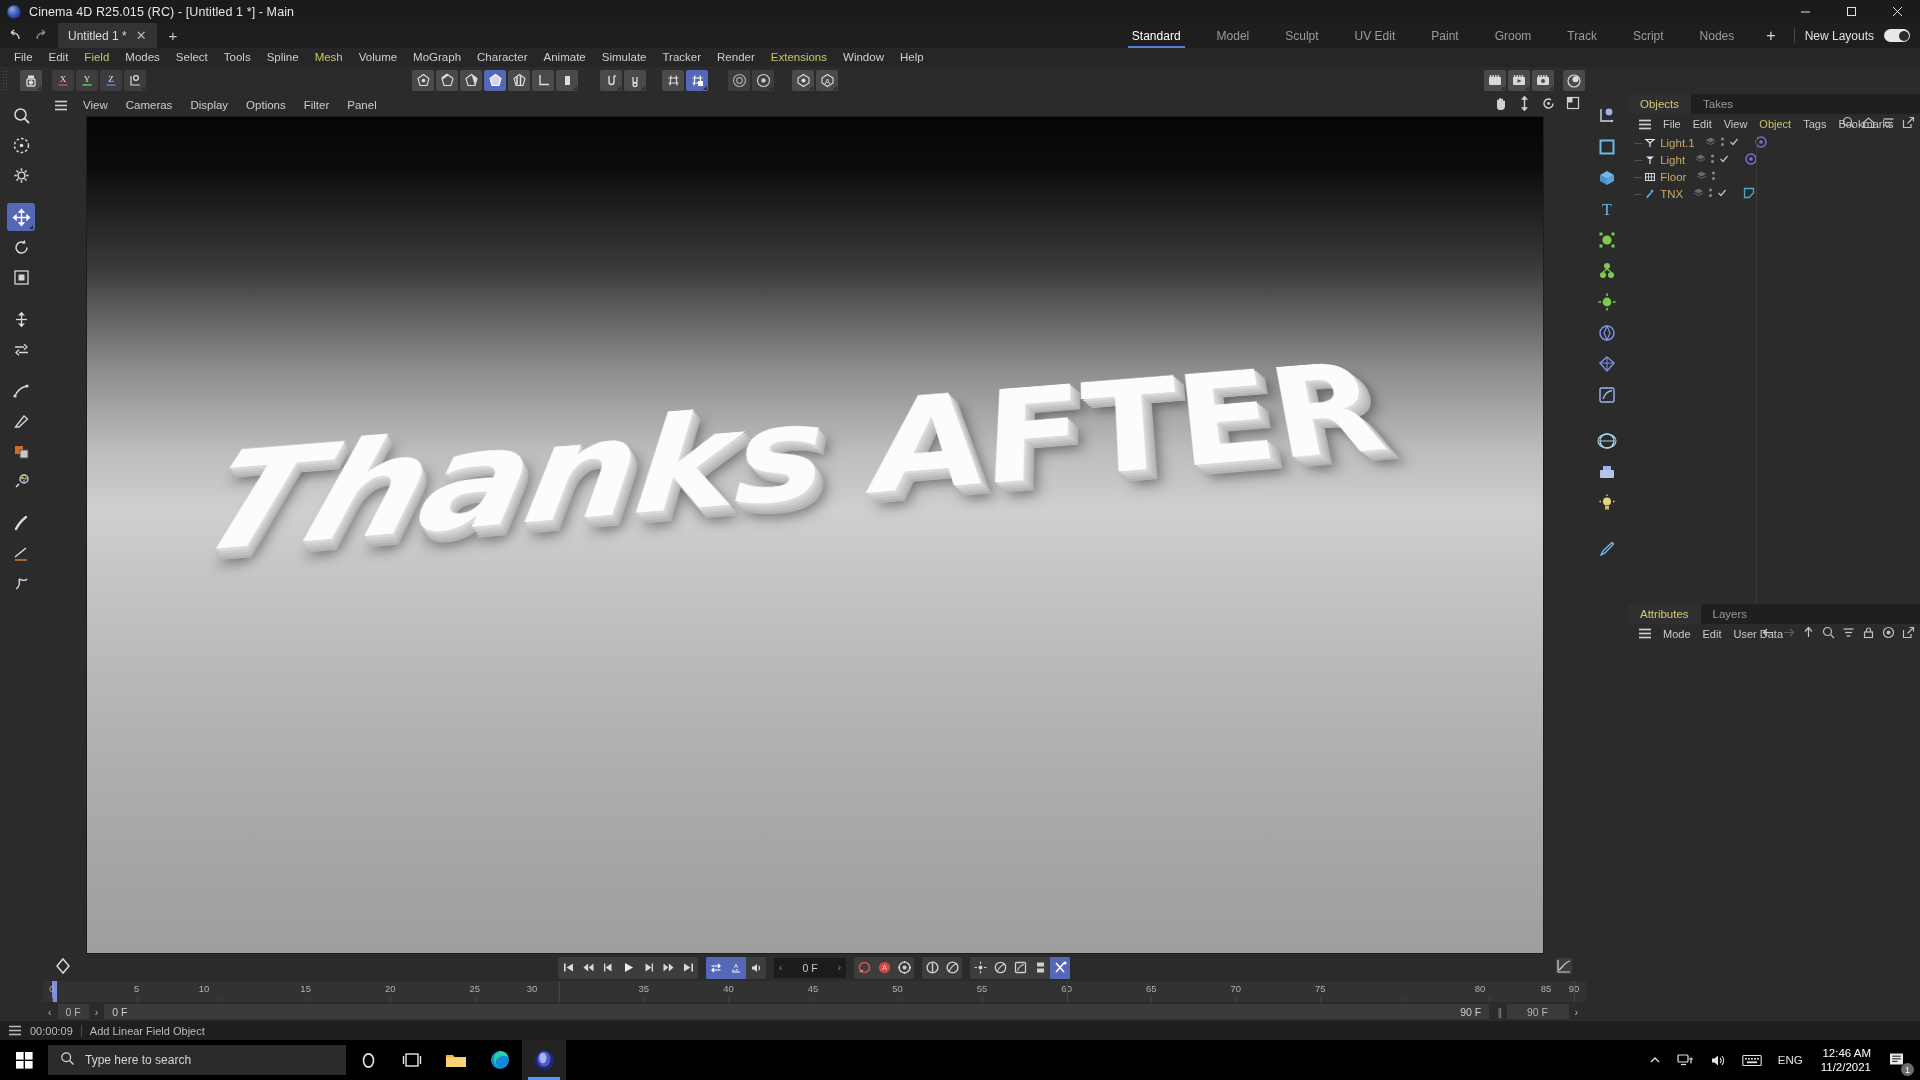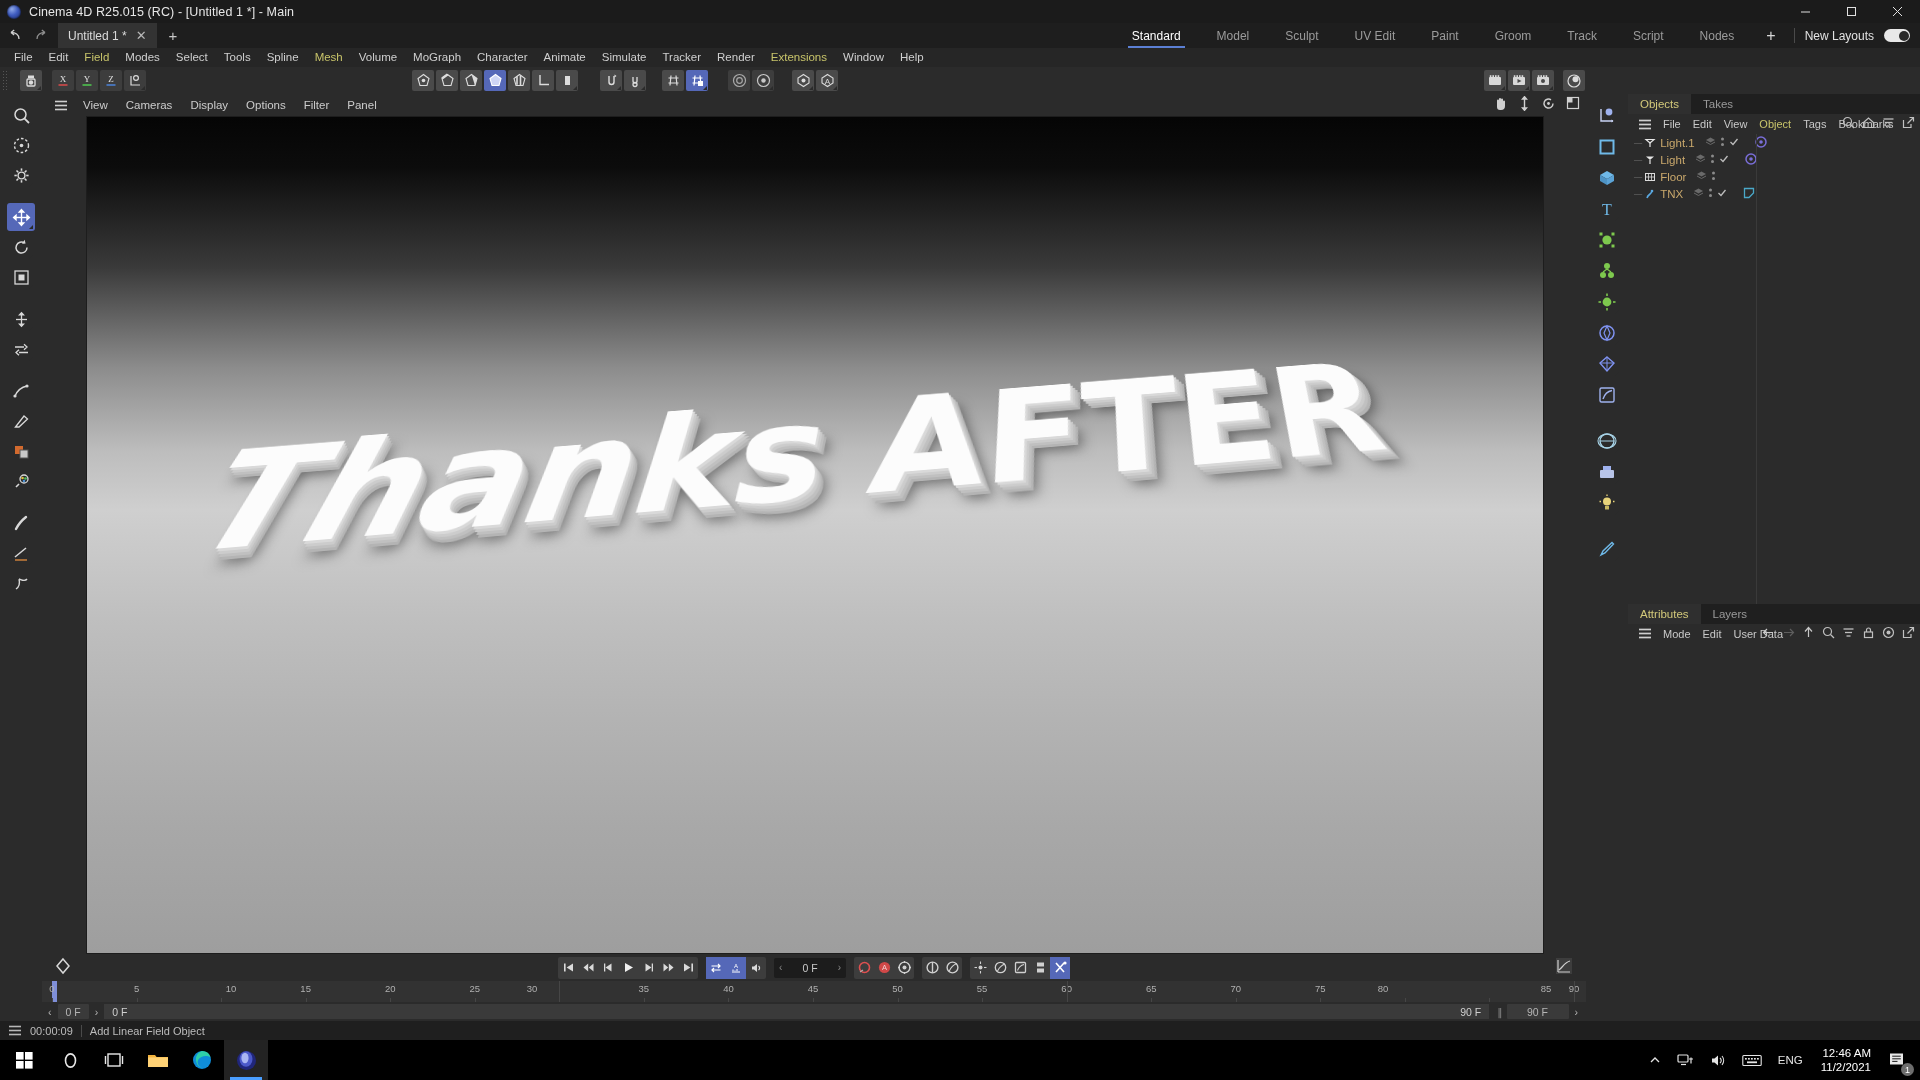--- a/index.html
+++ b/index.html
@@ -785,21 +785,21 @@
           </svg>
       </span>
     </div>
 
     <div class="timeline" id="ruler">
       <div class="green-cursor" style="left:10px"></div>
     <div class="tick" style="left: 10px;">0</div>
         <div class="tickline" style="left: 10px; height: 4px;"></div>
         <div class="tick" style="left: 94.5556px;">5</div>
         <div class="tickline" style="left: 94.5556px; height: 4px;"></div>
-        <div class="tick" style="left: 189px;">10</div>
+        <div class="tick" style="left: 162px;">10</div>
         <div class="tickline" style="left: 179.111px; height: 4px;"></div>
         <div class="tick" style="left: 263.667px;">15</div>
         <div class="tickline" style="left: 263.667px; height: 4px;"></div>
         <div class="tick" style="left: 348.222px;">20</div>
         <div class="tickline" style="left: 348.222px; height: 4px;"></div>
         <div class="tick" style="left: 432.778px;">25</div>
         <div class="tickline" style="left: 432.778px; height: 4px;"></div>
         <div class="tick" style="left: 490px;">30</div>
         <div class="tickline" style="left: 517.333px; height: 21px;"></div>
         <div class="tick" style="left: 601.889px;">35</div>
@@ -813,21 +813,21 @@
         <div class="tick" style="left: 940.111px;">55</div>
         <div class="tickline" style="left: 940.111px; height: 4px;"></div>
         <div class="tick" style="left: 1024.67px;">60</div>
         <div class="tickline" style="left: 1024.67px; height: 21px;"></div>
         <div class="tick" style="left: 1109.22px; text-align: right;">65</div>
         <div class="tickline" style="left: 1109.22px; height: 4px;"></div>
         <div class="tick" style="left: 1193.78px;">70</div>
         <div class="tickline" style="left: 1193.78px; height: 4px;"></div>
         <div class="tick" style="left: 1278.33px;">75</div>
         <div class="tickline" style="left: 1278.33px; height: 4px;"></div>
-        <div class="tick" style="left: 1341px;">80</div>
+        <div class="tick" style="left: 1438px;">80</div>
         <div class="tickline" style="left: 1362.89px; height: 4px;"></div>
         <div class="tick" style="left: 1504px;">85</div>
         <div class="tickline" style="left: 1447.44px; height: 4px;"></div>
         <div class="tick" style="left: 1532px;">90</div>
         <div class="tickline" style="left: 1532px; height: 21px;"></div>
       </div>
 
     <div class="tlscroll">
       <span style="padding:0 6px">‹</span>
       <div class="tl-field">
@@ -1215,20 +1215,29 @@
 
 <div class="taskbar">
   <div class="start">
     <svg width="17" height="17" viewBox="0 0 17 17">
         <rect x="0" y="0" width="7.6" height="7.6" fill="#ffffff"></rect>
         <rect x="9" y="0" width="7.6" height="7.6" fill="#ffffff"></rect>
         <rect x="0" y="9" width="7.6" height="7.6" fill="#ffffff"></rect>
         <rect x="9" y="9" width="7.6" height="7.6" fill="#ffffff"></rect>
       </svg>
   </div>
+  <div class="searchbox">
+    <span>
+      <svg width="15" height="15" viewBox="0 0 15 15">
+          <circle cx="6.2" cy="6.2" r="4.4" fill="none" stroke="#d8d8d8" stroke-width="1.2"></circle>
+          <line x1="9.5" y1="9.5" x2="13.5" y2="13.5" stroke="#d8d8d8" stroke-width="1.2"></line>
+        </svg>
+    </span>
+    <span>Type here to search</span>
+  </div>
   <div class="tbicon">
     <svg width="19" height="19" viewBox="0 0 19 19">
         <ellipse cx="9.5" cy="9.5" rx="5" ry="6.6" fill="none" stroke="#e8e8e8" stroke-width="1.6"></ellipse>
       </svg>
   </div>
   <div class="tbicon">
     <svg width="20" height="18" viewBox="0 0 20 18">
         <rect x="4" y="3" width="12" height="12" fill="none" stroke="#e8e8e8" stroke-width="1.4"></rect>
         <line x1="1.5" y1="5" x2="1.5" y2="13" stroke="#e8e8e8" stroke-width="1.4"></line>
         <line x1="18.5" y1="5" x2="18.5" y2="13" stroke="#e8e8e8" stroke-width="1.4"></line>

